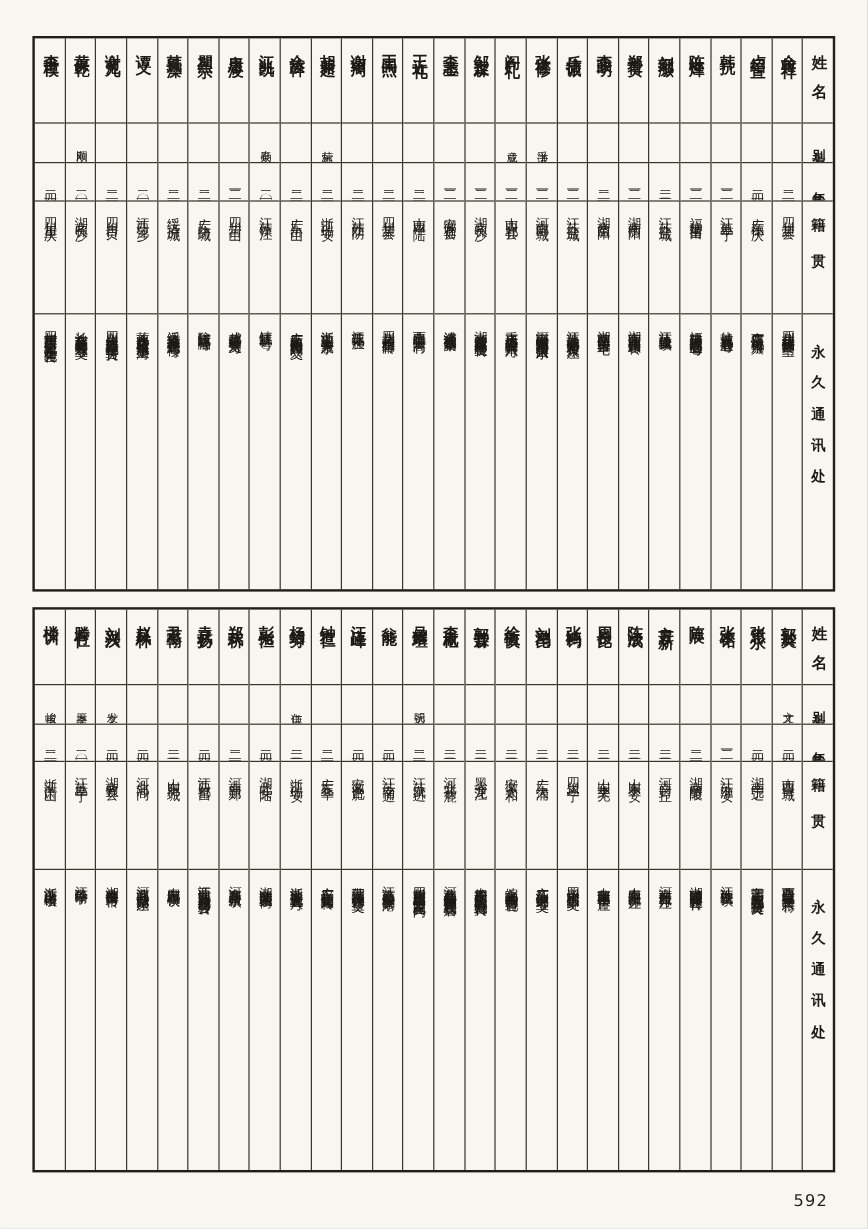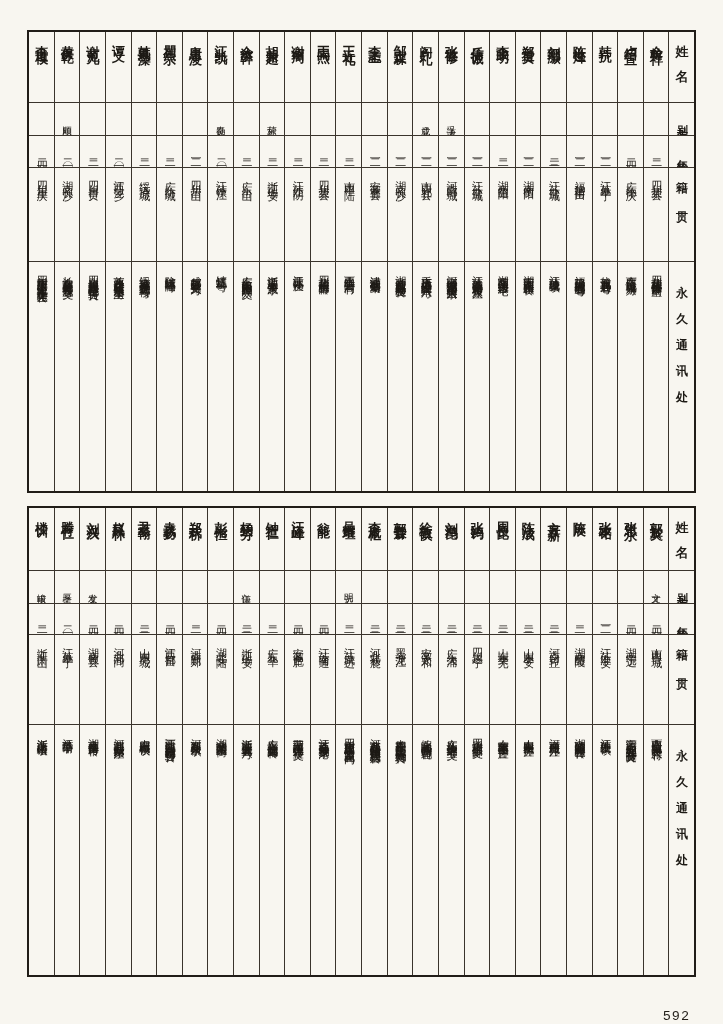--- a/index.html
+++ b/index.html
@@ -66,25 +66,24 @@
   .header-col .name .vtext   { font-size: 13px; letter-spacing: 24px; }
   .header-col .alias .vtext  { font-size: 11px; letter-spacing: 3px; }
   .header-col .age .vtext    { font-size: 11px; letter-spacing: 2px; }
   .header-col .native .vtext { font-size: 12px; letter-spacing: 30px; }
   .header-col .addr .vtext   { font-size: 12px; letter-spacing: 26px; height: auto; }
   .header-col .cell.addr { padding-top: 14px; }
 
   .page-num {
     position: absolute;
     right: 33px;
-    bottom: 0;
+    bottom: 15px;
     font-size: 13.5px;
     letter-spacing: 1px;
     color: #221e18;
-    font-family: Liberation Mono, monospace;
   }
 </style>
 </head>
 <body>
 
 <div class="page">
 
   <div class="reg-table top">
     <div class="col header-col">
       <div class="cell name">

